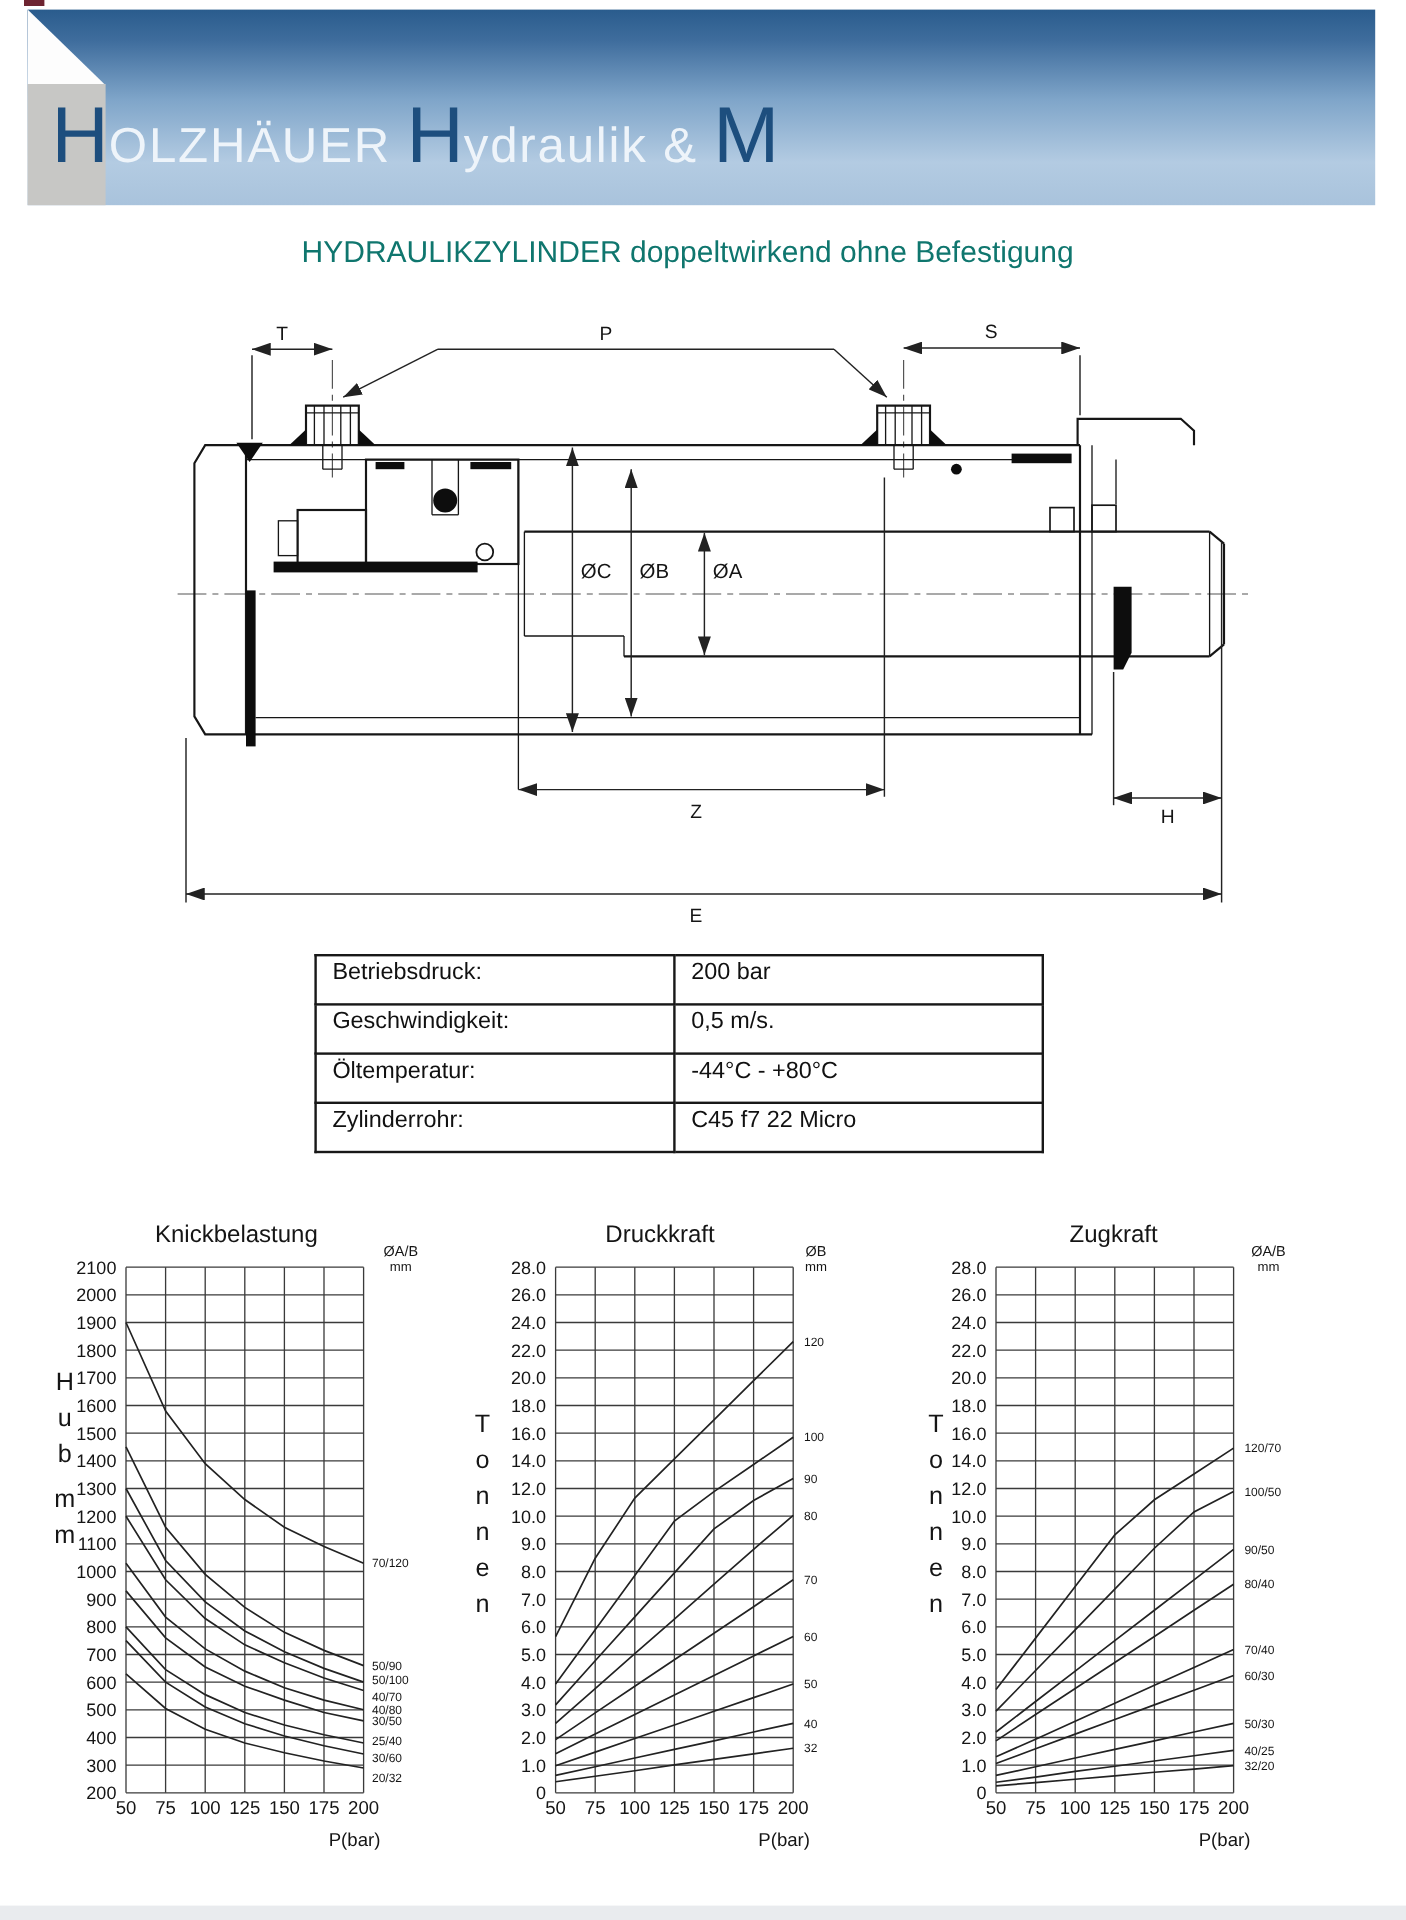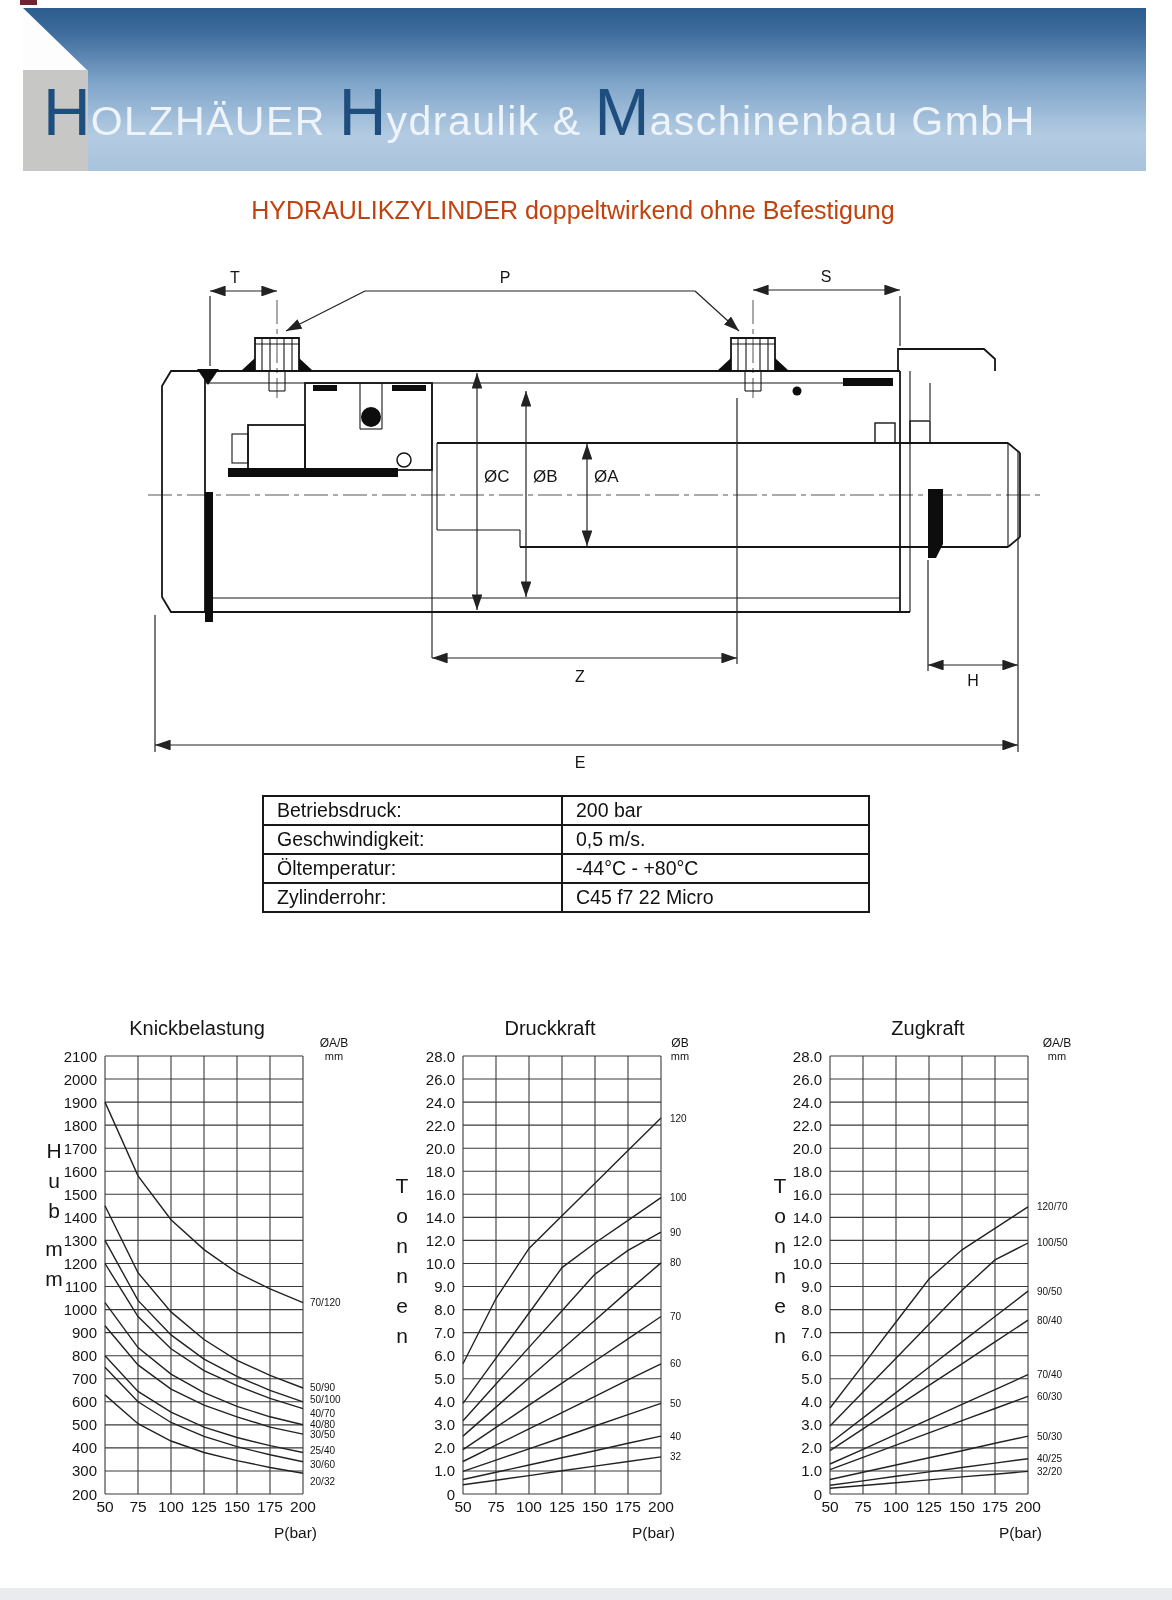--- a/index.html
+++ b/index.html
@@ -10,49 +10,49 @@
   #banner{left:23px;top:8px;width:1123px;height:163px;
           background:linear-gradient(180deg,#2a5c8d 0%,#3f6d9d 16%,#7fa5c9 46%,#b3cbe2 78%,#a9c3dc 100%);}
   #banner-tri{left:0;top:0;width:65px;height:63px;background:#fdfdfd;
               clip-path:polygon(0 0,100% 100%,0 100%);}
   #banner-gray{left:0;top:62px;width:65px;height:101px;background:#c7c7c5;}
   #maroon{left:20px;top:0;width:17px;height:5px;background:#6e2431;}
   #brand{left:20px;bottom:26px;display:flex;align-items:baseline;white-space:pre;}
   .brand-big{font-size:66px;color:#1d4e7e;letter-spacing:0;line-height:1;}
   .brand-sm{font-size:41px;color:#eef4fa;letter-spacing:1.5px;line-height:1;}
   
-  #page-title{left:0;top:196px;width:1146px;text-align:center;font-size:25px;color:#c2410c;}
+  #page-title{left:0;top:196px;width:1146px;text-align:center;font-size:25px;color:#0f766e;}
   
   svg text{font-family:"Liberation Sans",sans-serif;fill:#151515;}
   .st{stroke:#161616;stroke-width:1.8;fill:none;}
   .thin{stroke:#161616;stroke-width:1.1;fill:none;}
   .dim{stroke:#222;stroke-width:1.2;fill:none;}
   .cl{stroke:#555;stroke-width:1;fill:none;stroke-dasharray:24 5 5 5;}
   .blk{fill:#0d0d0d;stroke:none;}
   
   #specs{left:262px;top:795px;width:608px;border-collapse:collapse;table-layout:fixed;}
-  #specs td{border:2px solid #181818;height:27px;font-size:19.5px;padding:0 0 0 13px;
+  #specs td{border:2px solid #181818;height:27px;font-size:19.5px;padding:0 0 12px 13px;
             white-space:nowrap;overflow:hidden;}
   #specs td.c1{width:284px;}
   
   .chart{position:absolute;top:995px;}
   #footer-band{left:0;top:1588px;width:1172px;height:12px;background:#e9ebee;}
 </style>
 </head>
 <body>
 
 <div id="page">
 
   <div id="maroon" class="abs"></div>
 
   <div id="banner" class="abs">
     <div id="banner-tri" class="abs"></div>
     <div id="banner-gray" class="abs"></div>
     <div id="brand" class="abs">
-      <span class="brand-big">H</span><span class="brand-sm">OLZHÄUER </span><span class="brand-big">H</span><span class="brand-sm">ydraulik &amp; </span><span class="brand-big">M</span><span class="brand-sm">aschinenbau GmbH</span>
+      <span class="brand-big">H</span><span class="brand-sm">OLZHÄUER </span><span class="brand-big">H</span><span class="brand-sm">ydraulik &amp; </span><span class="brand-big">M</span>
     </div>
   </div>
 
   <div id="page-title" class="abs">HYDRAULIKZYLINDER doppeltwirkend ohne Befestigung</div>
 
   <svg class="abs" style="left:140px;top:252px" width="900" height="528" viewBox="140 252 900 528">
     <defs>
       <marker id="ah" markerWidth="13" markerHeight="9" refX="13" refY="4.5" orient="auto-start-reverse">
         <path d="M0,0 L13,4.5 L0,9 Z" fill="#222"></path>
       </marker>

